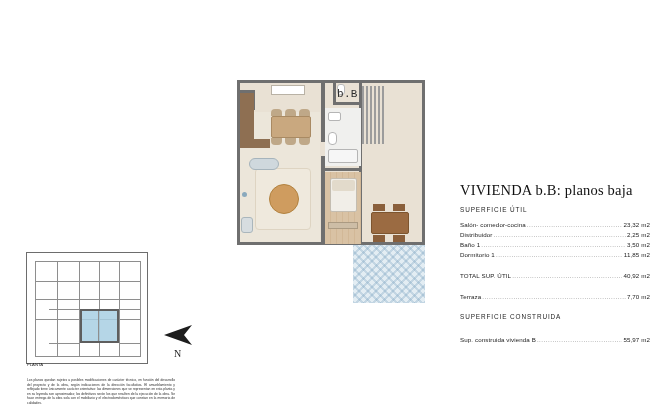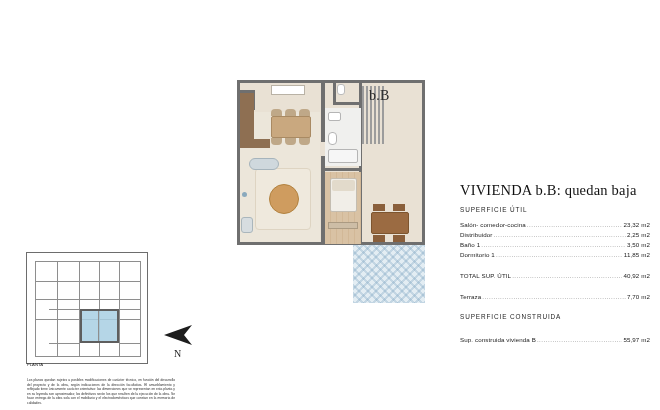--- a/index.html
+++ b/index.html
@@ -66,25 +66,24 @@
   .wood-floor {
     position: absolute;
     background: repeating-linear-gradient(90deg, #d9c2a4 0 5px, #d2b897 5px 6px);
   }
   .bath-floor {
     position: absolute;
     background: #f0f0ee;
   }
   .label-bb {
     position: absolute;
-    font-family: Liberation Serif, serif;
-    font-size: 14px;
+    font-family: Liberation Mono, monospace;
+    font-size: 11px;
     color: #2b2b2b;
     letter-spacing: .3px;
-    margin-left: 32px;
   }
   .furn {
     position: absolute;
     box-sizing: border-box;
   }
 
   
   .panel {
     position: absolute;
     left: 460px;
@@ -253,21 +252,21 @@
   <div class="wall-light" style="left:141px; top:14px; width:2px; height:58px;"></div>
   <div class="wall-light" style="left:145px; top:14px; width:2px; height:58px;"></div>
   <div class="wall-light" style="left:149px; top:14px; width:2px; height:58px;"></div>
   <div class="wall-light" style="left:153px; top:14px; width:2px; height:58px;"></div>
   <div class="wall-light" style="left:157px; top:14px; width:2px; height:58px;"></div>
 
   <div class="label-bb" style="left:112px; top:16px;">b.B</div>
 </div>
 
 <div class="panel">
-  <div class="panel-title">VIVIENDA b.B: quedan baja</div>
+  <div class="panel-title">VIVIENDA b.B: planos baja</div>
   <div class="panel-sub">SUPERFICIE ÚTIL</div>
 
   <div class="row">
     <span class="nm">Salón- comedor-cocina</span>
     <span class="dots">...............................................................................</span>
     <span class="val">23,32 m2</span>
   </div>
   <div class="row">
     <span class="nm">Distribuidor</span>
     <span class="dots">...............................................................................</span>

